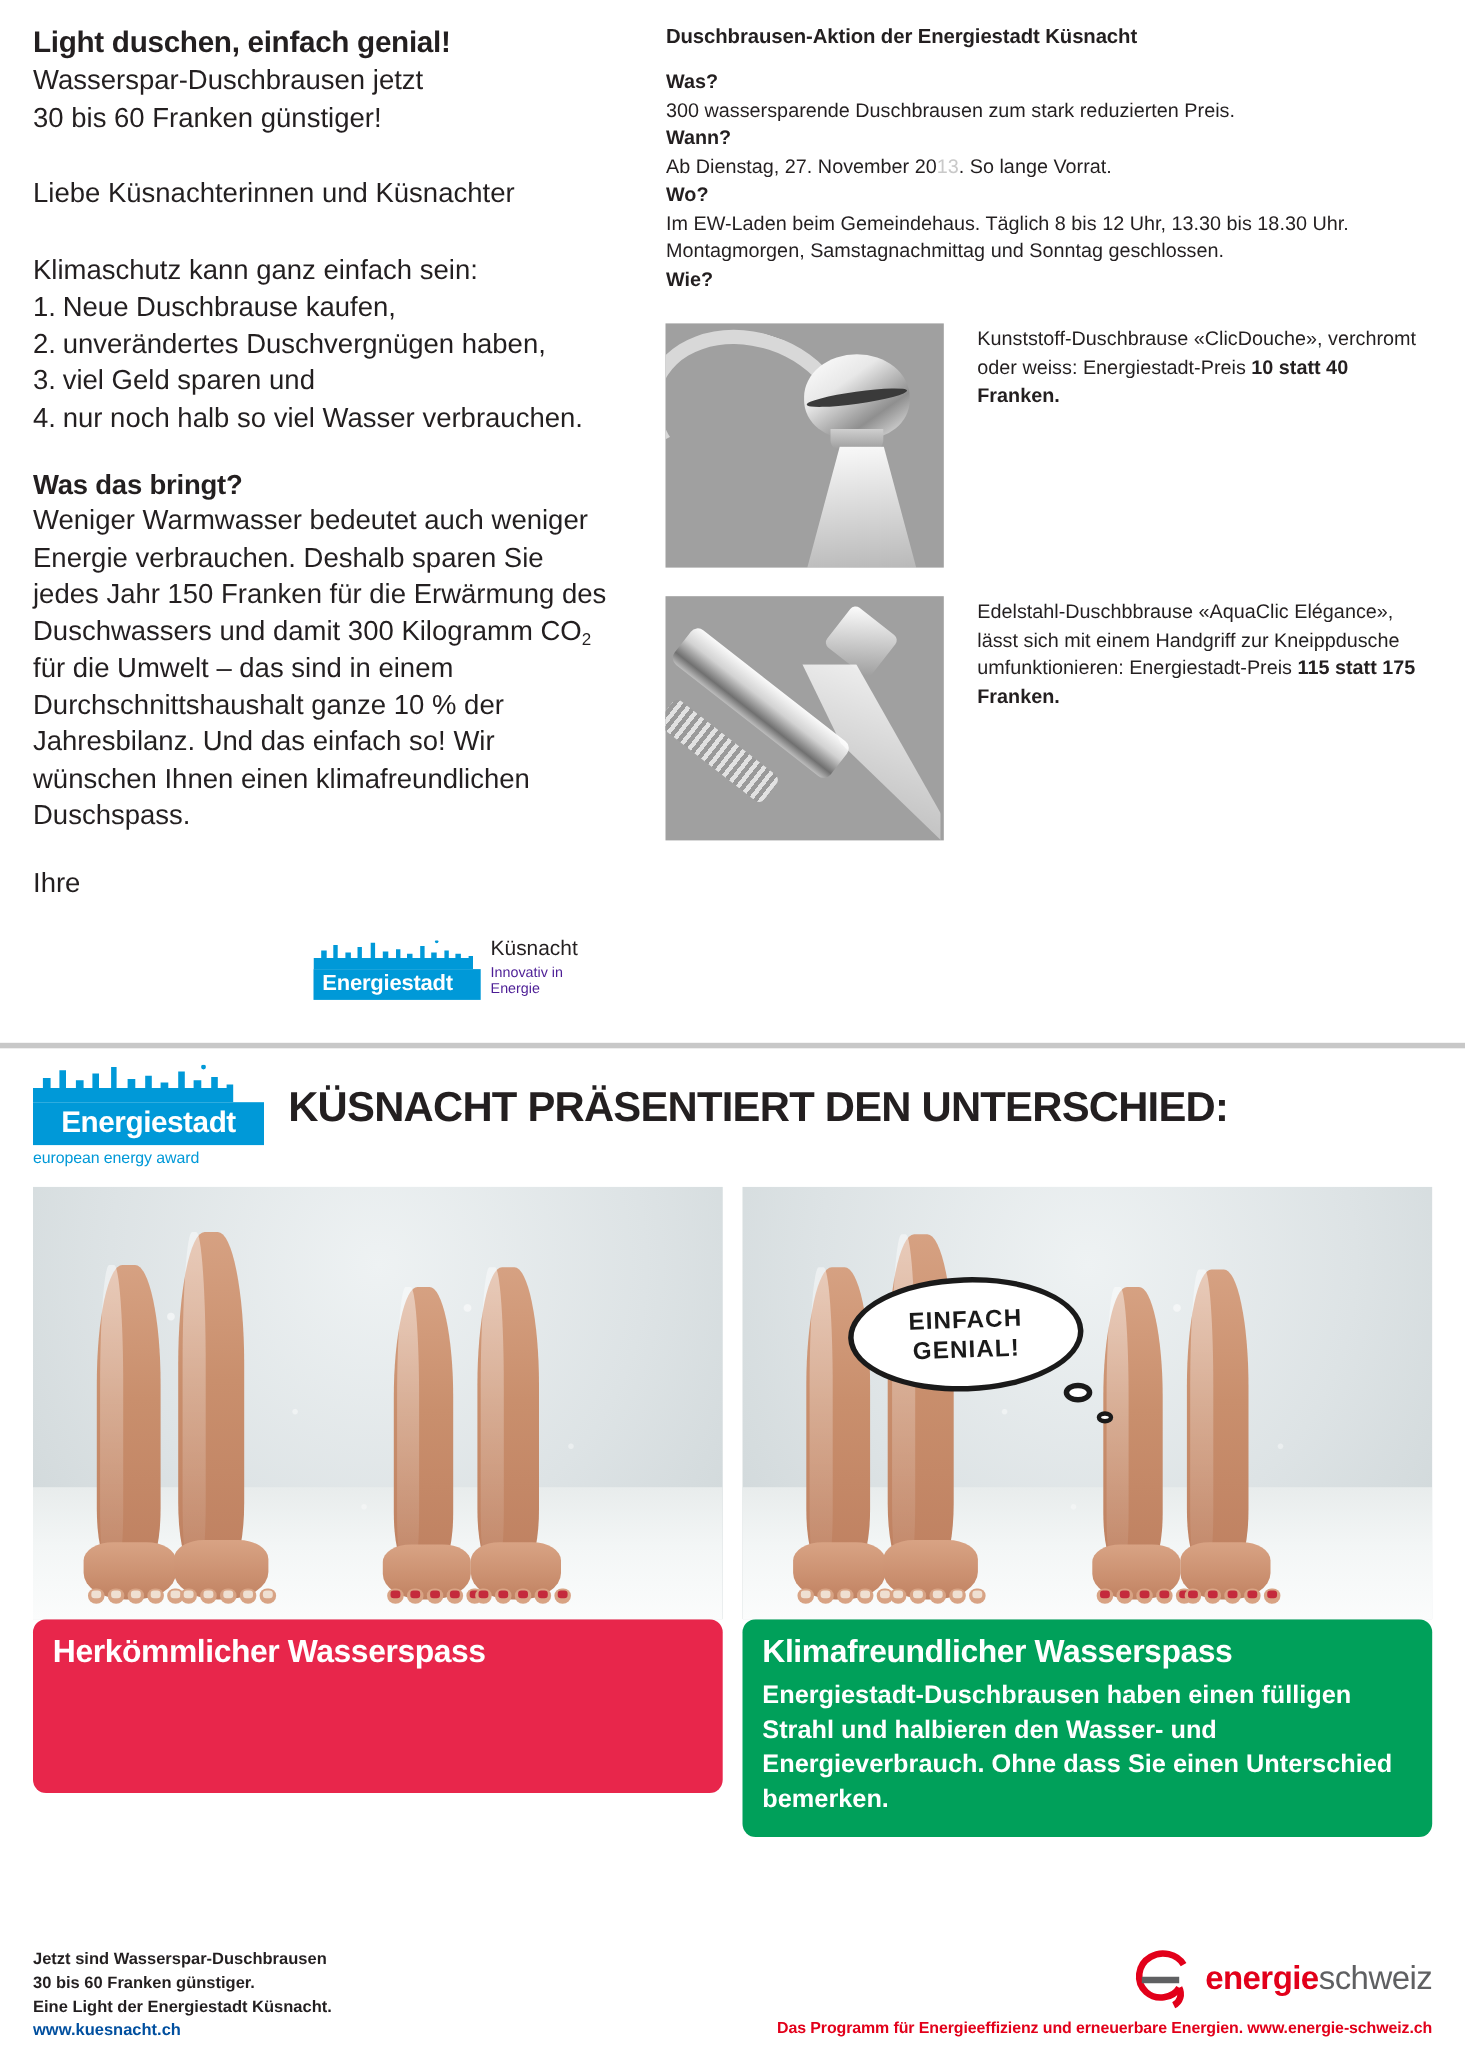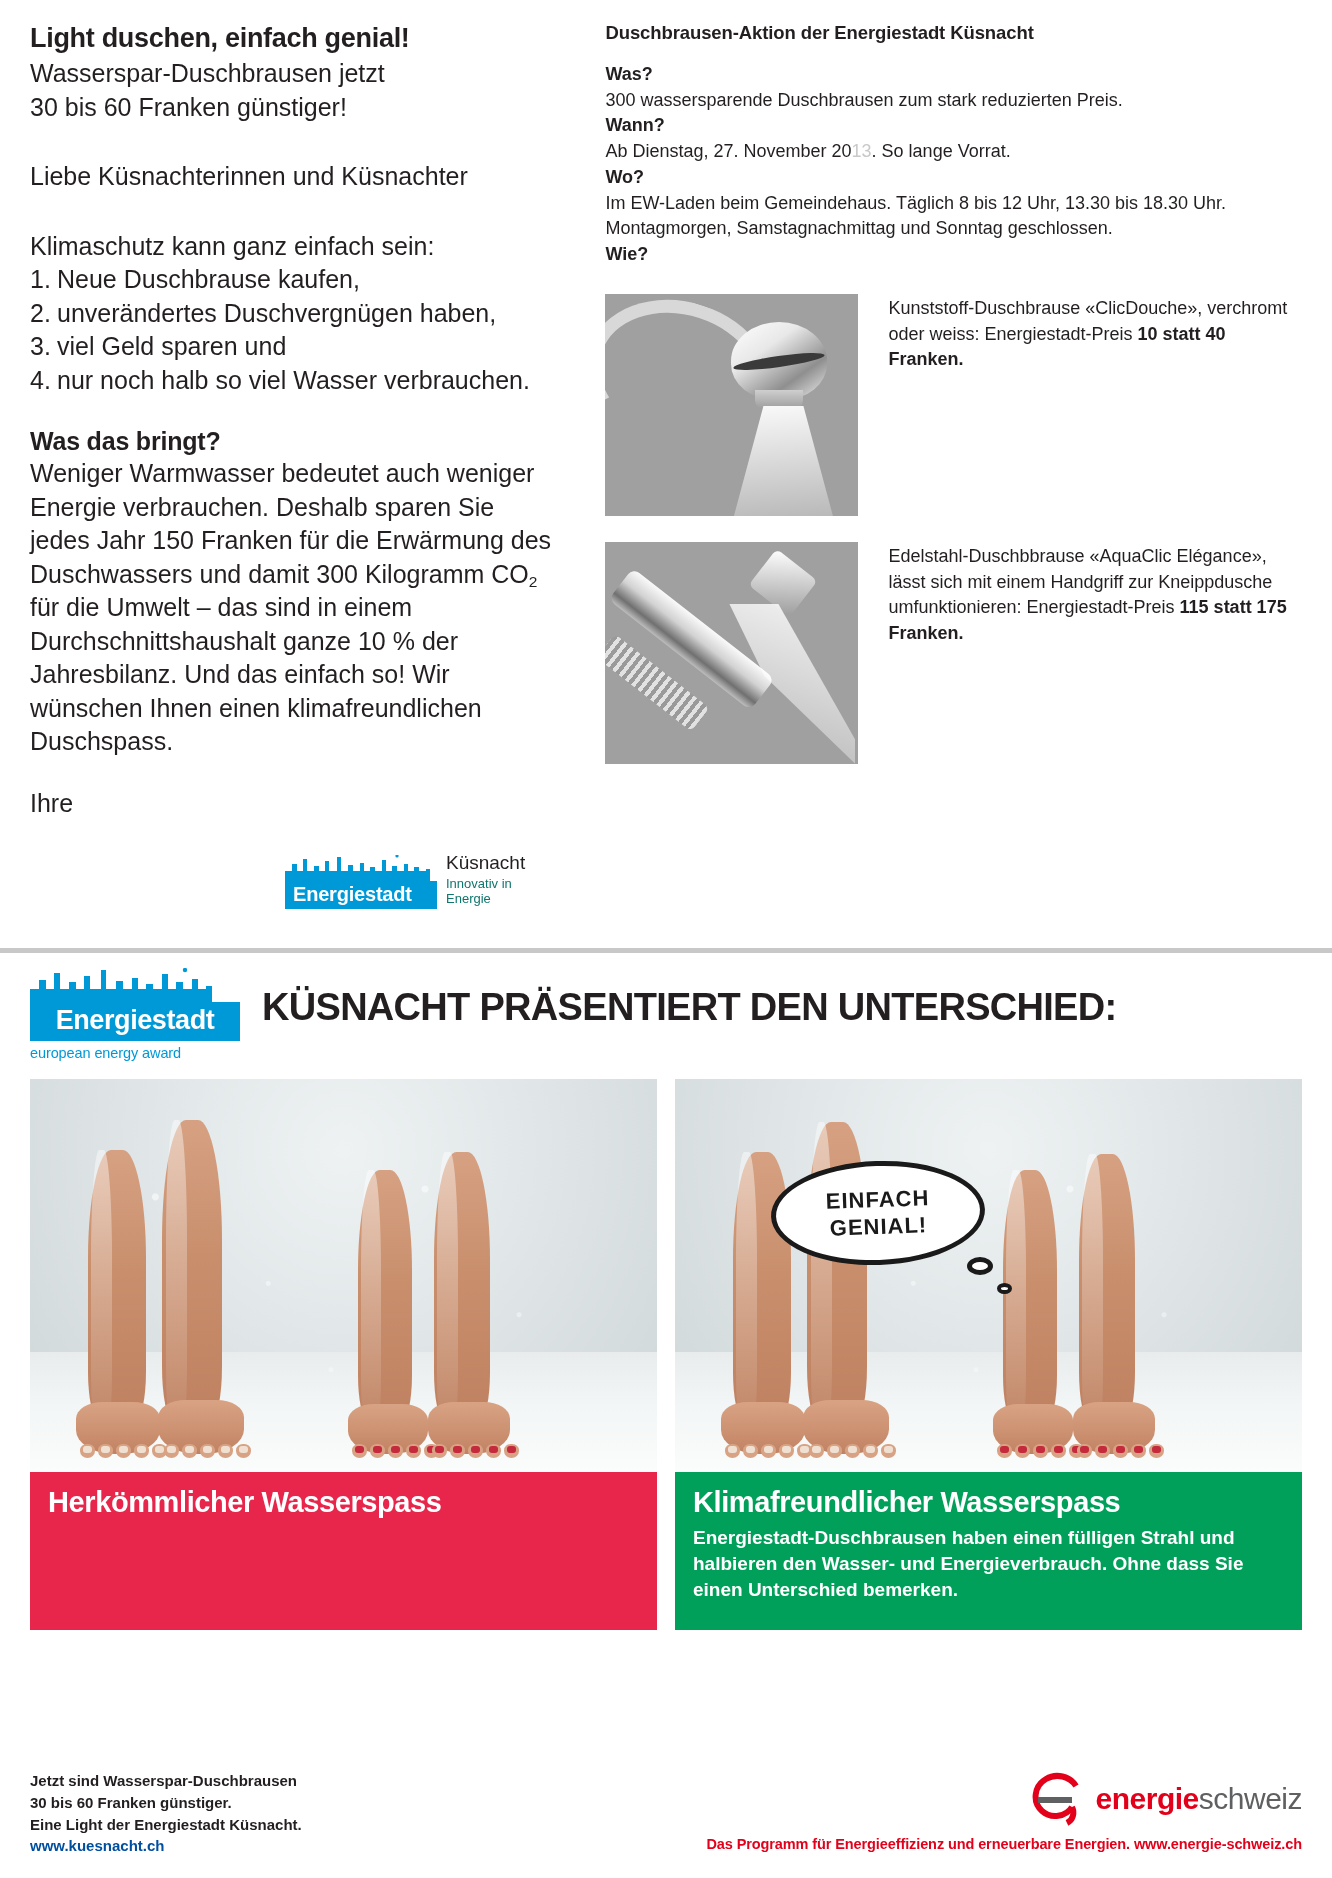--- a/index.html
+++ b/index.html
@@ -43,21 +43,21 @@
   
   .es-kuesnacht { margin-top: 34px; margin-left: 255px; display: flex; align-items: flex-end; gap: 9px; }
   .es-badge { position: relative; width: 152px; }
   .es-skyline { display: block; width: 152px; height: 26px; }
   .es-bar {
     background: #0099d8; color: #ffffff; font-size: 20px; font-weight: bold;
     letter-spacing: -0.2px; padding: 3px 8px 5px 8px; line-height: 1;
   }
   .es-tag-wrap { padding-bottom: 2px; }
   .es-tag-name { font-size: 19px; color: #231f20; line-height: 1.15; }
-  .es-tag-sub { font-size: 13px; color: #0f766e; line-height: 1.2; margin-top: 2px; }
+  .es-tag-sub { font-size: 13px; color: #4c1d95; line-height: 1.2; margin-top: 2px; }
 
   h2.right-title { font-size: 18.5px; font-weight: bold; margin-bottom: 18px; letter-spacing: -0.1px; }
   .qa-block { font-size: 18px; line-height: 1.43; }
   .qa-q { font-weight: bold; }
   .qa-a { font-weight: 400; }
   .faded-year { color: #c9c9c9; }
 
   
   .product-row { display: flex; gap: 30px; margin-top: 26px; }
   .product-photo {
@@ -189,25 +189,25 @@
   }
   .bubble-dot1 {
     position: absolute; left: 292px; top: 178px; width: 26px; height: 18px;
     background: #ffffff; border: 5px solid #1a1a1a; border-radius: 50%;
   }
   .bubble-dot2 {
     position: absolute; left: 322px; top: 204px; width: 15px; height: 11px;
     background: #ffffff; border: 4px solid #1a1a1a; border-radius: 50%;
   }
 
-  .panel-band { padding: 14px 18px 18px 18px; color: #ffffff; }
+  .panel-band { padding: 14px 18px 18px 18px; color: #ffffff; border-radius: 12px; }
   .band-red { background: #e8264b; min-height: 158px; }
   .band-green { background: #00a05a; min-height: 158px; }
   .band-title { font-size: 29px; font-weight: bold; letter-spacing: -0.4px; margin-bottom: 6px; }
-  .band-body { font-size: 19px; font-weight: bold; line-height: 1.38; }
+  .band-body { font-size: 23px; font-weight: bold; line-height: 1.38; }
 
   
   .footer { position: absolute; top: 1770px; left: 30px; width: 1272px; display: flex; justify-content: space-between; align-items: flex-start; }
   .footer-left { font-size: 15px; font-weight: bold; line-height: 1.45; color: #231f20; }
   .footer-left .url { color: #004f9f; }
   .footer-right { text-align: right; }
   .es-logo-row { display: flex; align-items: center; justify-content: flex-end; gap: 8px; }
   .es-e-mark { width: 62px; height: 58px; }
   .es-word { font-size: 30px; letter-spacing: -0.5px; }
   .es-word .b1 { color: #e2001a; font-weight: bold; }

